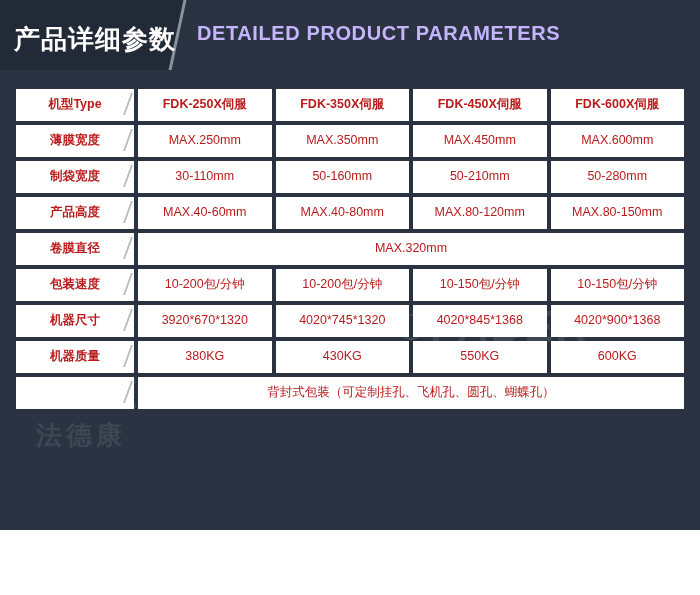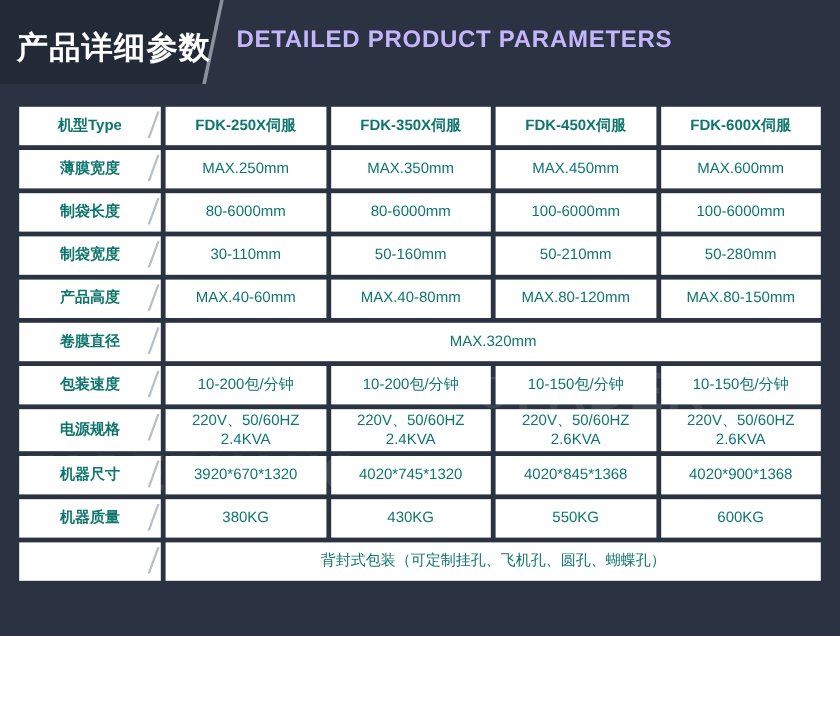--- a/index.html
+++ b/index.html
@@ -123,21 +123,21 @@
     position: relative;
     z-index: 1;
     border-collapse: separate;
     border-spacing: 4px 4px;
     margin: 0 auto;
     width: 676px;
     table-layout: fixed;
   }
   table.spec td {
     background: #ffffff;
-    color: #0f766e;
+    color: #b91c1c;
     text-align: center;
     vertical-align: middle;
     font-size: 12.5px;
     height: 28px;
     padding: 2px 2px;
     line-height: 1.25;
   }
   td.rowlabel {
     width: 114px;
     font-size: 15px;
@@ -202,27 +202,20 @@
             <td class="model nowrap">FDK-600X伺服</td>
           </tr>
           <tr>
             <td class="rowlabel"><span>薄膜宽度</span><span class="slash"></span></td>
             <td class="nowrap">MAX.250mm</td>
             <td class="nowrap">MAX.350mm</td>
             <td class="nowrap">MAX.450mm</td>
             <td class="nowrap">MAX.600mm</td>
           </tr>
           <tr>
-            <td class="rowlabel"><span>制袋长度</span><span class="slash"></span></td>
-            <td class="nowrap">80-6000mm</td>
-            <td class="nowrap">80-6000mm</td>
-            <td class="nowrap">100-6000mm</td>
-            <td class="nowrap">100-6000mm</td>
-          </tr>
-          <tr>
             <td class="rowlabel"><span>制袋宽度</span><span class="slash"></span></td>
             <td class="nowrap">30-110mm</td>
             <td class="nowrap">50-160mm</td>
             <td class="nowrap">50-210mm</td>
             <td class="nowrap">50-280mm</td>
           </tr>
           <tr>
             <td class="rowlabel"><span>产品高度</span><span class="slash"></span></td>
             <td class="nowrap">MAX.40-60mm</td>
             <td class="nowrap">MAX.40-80mm</td>
@@ -234,27 +227,20 @@
             <td colspan="4" class="nowrap">MAX.320mm</td>
           </tr>
           <tr>
             <td class="rowlabel"><span>包装速度</span><span class="slash"></span></td>
             <td class="nowrap">10-200包/分钟</td>
             <td class="nowrap">10-200包/分钟</td>
             <td class="nowrap">10-150包/分钟</td>
             <td class="nowrap">10-150包/分钟</td>
           </tr>
           <tr>
-            <td class="rowlabel tall"><span>电源规格</span><span class="slash"></span></td>
-            <td class="tall nowrap">220V、50/60HZ<br>2.4KVA</td>
-            <td class="tall nowrap">220V、50/60HZ<br>2.4KVA</td>
-            <td class="tall nowrap">220V、50/60HZ<br>2.6KVA</td>
-            <td class="tall nowrap">220V、50/60HZ<br>2.6KVA</td>
-          </tr>
-          <tr>
             <td class="rowlabel"><span>机器尺寸</span><span class="slash"></span></td>
             <td class="nowrap">3920*670*1320</td>
             <td class="nowrap">4020*745*1320</td>
             <td class="nowrap">4020*845*1368</td>
             <td class="nowrap">4020*900*1368</td>
           </tr>
           <tr>
             <td class="rowlabel"><span>机器质量</span><span class="slash"></span></td>
             <td class="nowrap">380KG</td>
             <td class="nowrap">430KG</td>

